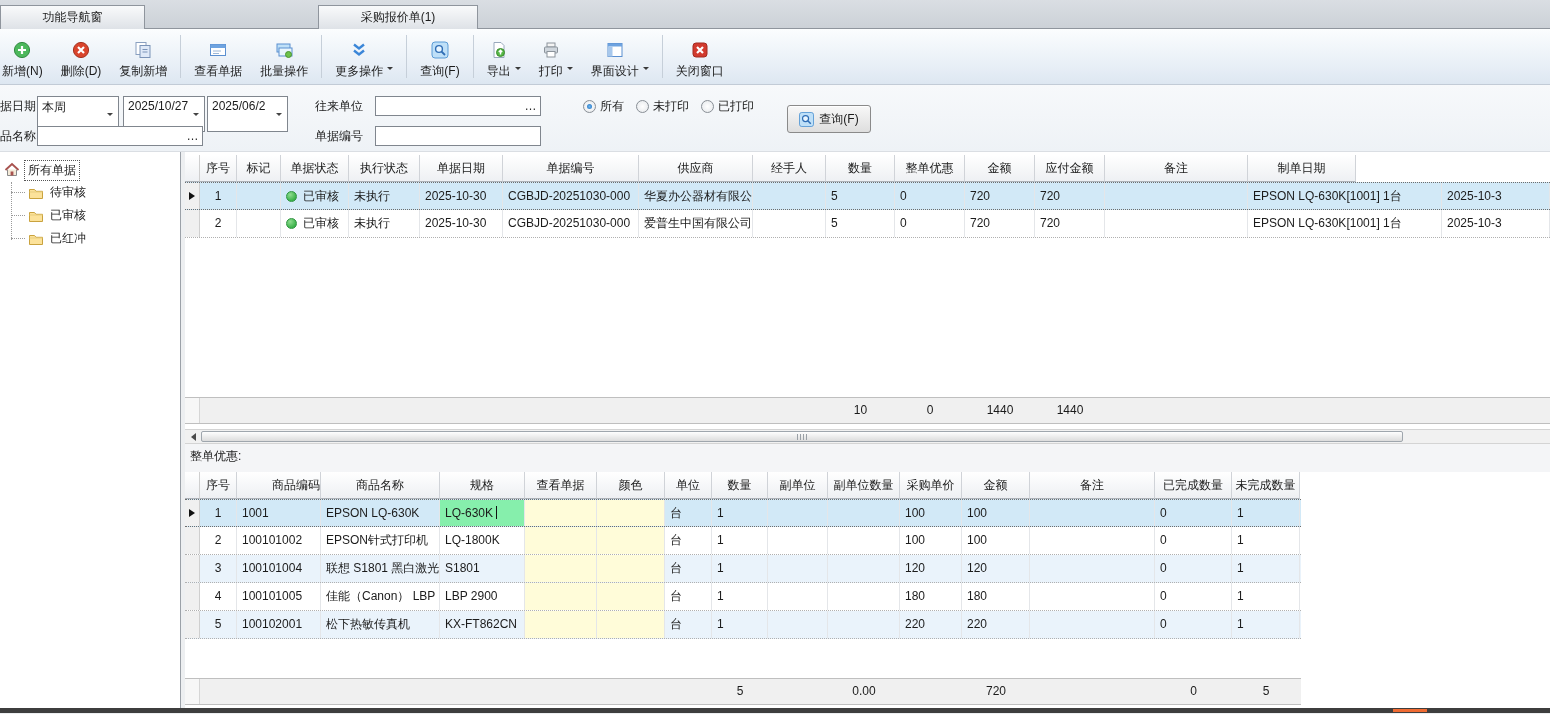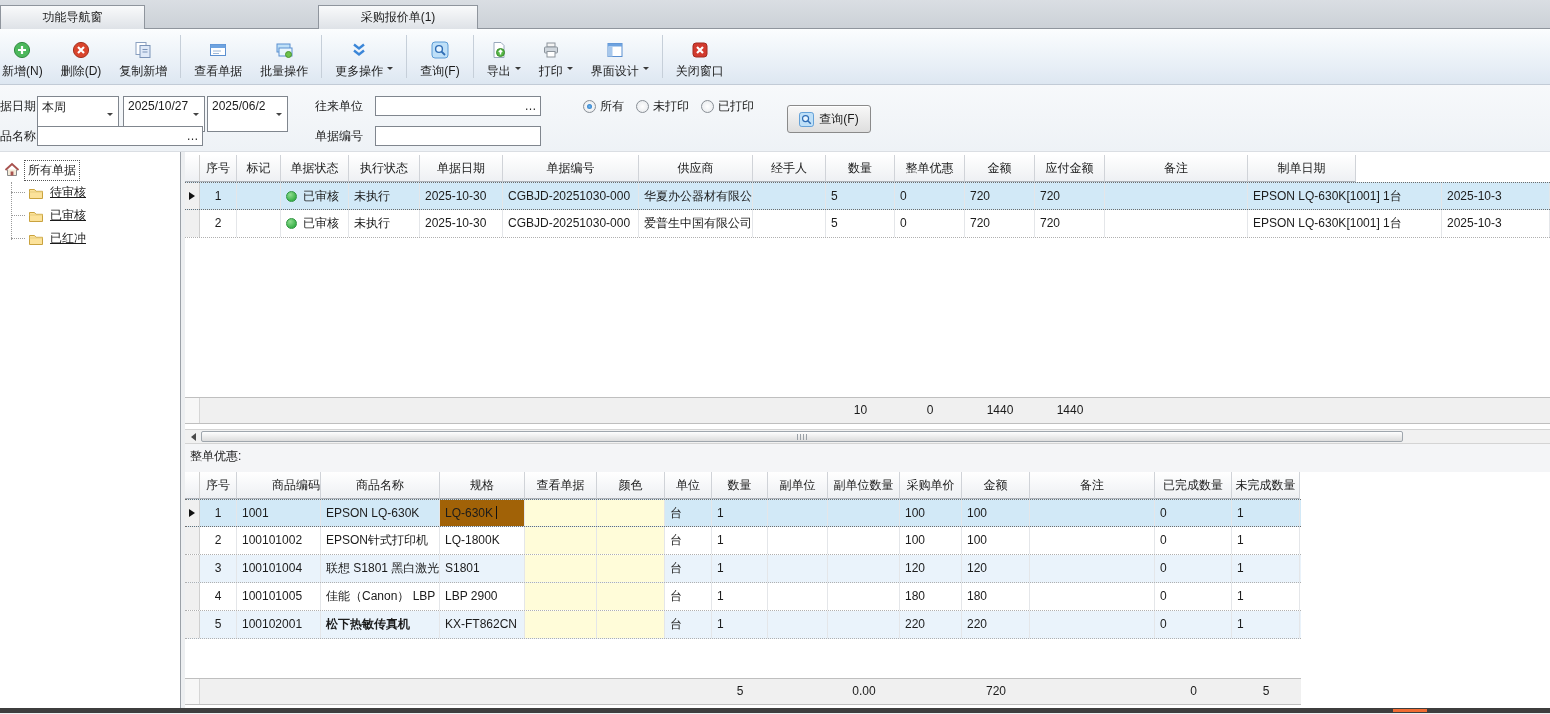--- a/index.html
+++ b/index.html
@@ -50,39 +50,39 @@
     background:radial-gradient(#6fb6ee,#1d6fc0); }
   .qbtn { position:absolute; left:787px; top:20px; width:84px; height:28px;
     border:1px solid #8a8a8a; border-radius:3px; background:linear-gradient(#f8f8f8,#dedede);
     box-shadow:0 1px 0 #fff inset; display:flex; align-items:center; justify-content:center; gap:5px; }
   .qbtn svg { width:15px; height:15px; }
   
   .tree { position:absolute; left:0; top:152px; width:181px; height:556px; background:#fff;
     border-right:1px solid #9ba1a8; padding-top:7px; }
   .tree-root { display:flex; align-items:center; gap:5px; height:22px; padding-left:4px; }
   .tree-root .tlabel { outline:1px dotted #555; padding:1px 3px; }
-  .tree-item { display:flex; align-items:center; gap:6px; height:23px; padding-left:28px; position:relative;text-decoration:underline; }
+  .tree-item { display:flex; align-items:center; gap:6px; height:23px; padding-left:28px; position:relative; }
   .tree-item::before { content:""; position:absolute; left:11px; width:14px; top:11px;
     border-top:1px dotted #9a9a9a; }
   .tree-guide { position:absolute; left:11px; top:30px; height:58px; border-left:1px dotted #9a9a9a; }
   .ticon svg { width:16px; height:16px; display:block; }
   
   .rightpane { position:absolute; left:185px; top:152px; width:1365px; height:556px; background:#fff; }
   .capband { position:absolute; left:0; top:289px; width:100%; height:31px; background:#f4f5f7; }
   .grid { position:absolute; left:0; }
   .g-header { display:flex; height:27px; }
   .g-hcell { background:linear-gradient(#ffffff,#eef0f3); border-right:1px solid #d0d3d8;
     border-bottom:1px solid #adb2b8; text-align:center; line-height:26px; white-space:nowrap; overflow:hidden; }
   .g-row { display:flex; height:28px; border-bottom:1px dotted #b0b0b0; background:#fff; }
   .g-row.alt { background:#eaf3fb; }
   .g-row.sel { background:#d2e9f7; border-top:1px dotted #6d6d6d; border-bottom:1px dotted #6d6d6d; }
   .g-cell { border-right:1px solid #e4e6e9; padding:0 5px; line-height:26px; white-space:nowrap; overflow:hidden; }
   .g-cell.center { text-align:center; }
   .g-cell.yellow { background:#fffcd9; }
-  .g-cell.edit { background:#a16207; }
+  .g-cell.edit { background:#86efac; }
   .gutter { width:15px; flex:0 0 15px; background:#f0f0f0; border-right:1px solid #cfcfcf;
     display:flex; align-items:center; justify-content:center; }
   .g-header .gutter { background:linear-gradient(#ffffff,#eef0f3); border-bottom:1px solid #adb2b8; }
   .rowarrow { width:0; height:0; border:4px solid transparent; border-left:6px solid #111; margin-left:3px; }
   .dot { display:inline-block; width:11px; height:11px; border-radius:50%; margin-right:6px;
     background:radial-gradient(circle at 35% 30%,#8fdd90,#3cb24a 70%); border:1px solid #2f9440;
     vertical-align:-2px; }
   .caret { display:inline-block; width:1px; height:13px; background:#111; margin-left:3px; vertical-align:-2px; }
   .sumrow { position:absolute; background:#f0f0f0; border-top:1px solid #bfbfbf; border-bottom:1px solid #bfbfbf;
     display:flex; height:27px; line-height:25px; }
@@ -519,21 +519,21 @@
         <div class="g-cell" style="width: 62px; flex: 0 0 62px;"><span>180</span></div>
         <div class="g-cell" style="width: 68px; flex: 0 0 68px;"><span>180</span></div>
         <div class="g-cell" style="width: 125px; flex: 0 0 125px;"><span></span></div>
         <div class="g-cell" style="width: 77px; flex: 0 0 77px;"><span>0</span></div>
         <div class="g-cell" style="width: 68px; flex: 0 0 68px;"><span>1</span></div>
       </div>
       <div class="g-row alt">
         <div class="gutter"></div>
         <div class="g-cell center" style="width: 37px; flex: 0 0 37px;"><span>5</span></div>
         <div class="g-cell" style="width: 84px; flex: 0 0 84px;"><span>100102001</span></div>
-        <div class="g-cell" style="width: 119px; flex: 0 0 119px; font-weight: bold;"><span>松下热敏传真机</span></div>
+        <div class="g-cell" style="width: 119px; flex: 0 0 119px;"><span>松下热敏传真机</span></div>
         <div class="g-cell" style="width: 85px; flex: 0 0 85px;"><span>KX-FT862CN</span></div>
         <div class="g-cell yellow" style="width: 72px; flex: 0 0 72px;"><span></span></div>
         <div class="g-cell yellow" style="width: 68px; flex: 0 0 68px;"><span></span></div>
         <div class="g-cell" style="width: 47px; flex: 0 0 47px;"><span>台</span></div>
         <div class="g-cell" style="width: 56px; flex: 0 0 56px;"><span>1</span></div>
         <div class="g-cell" style="width: 60px; flex: 0 0 60px;"><span></span></div>
         <div class="g-cell" style="width: 72px; flex: 0 0 72px;"><span></span></div>
         <div class="g-cell" style="width: 62px; flex: 0 0 62px;"><span>220</span></div>
         <div class="g-cell" style="width: 68px; flex: 0 0 68px;"><span>220</span></div>
         <div class="g-cell" style="width: 125px; flex: 0 0 125px;"><span></span></div>

